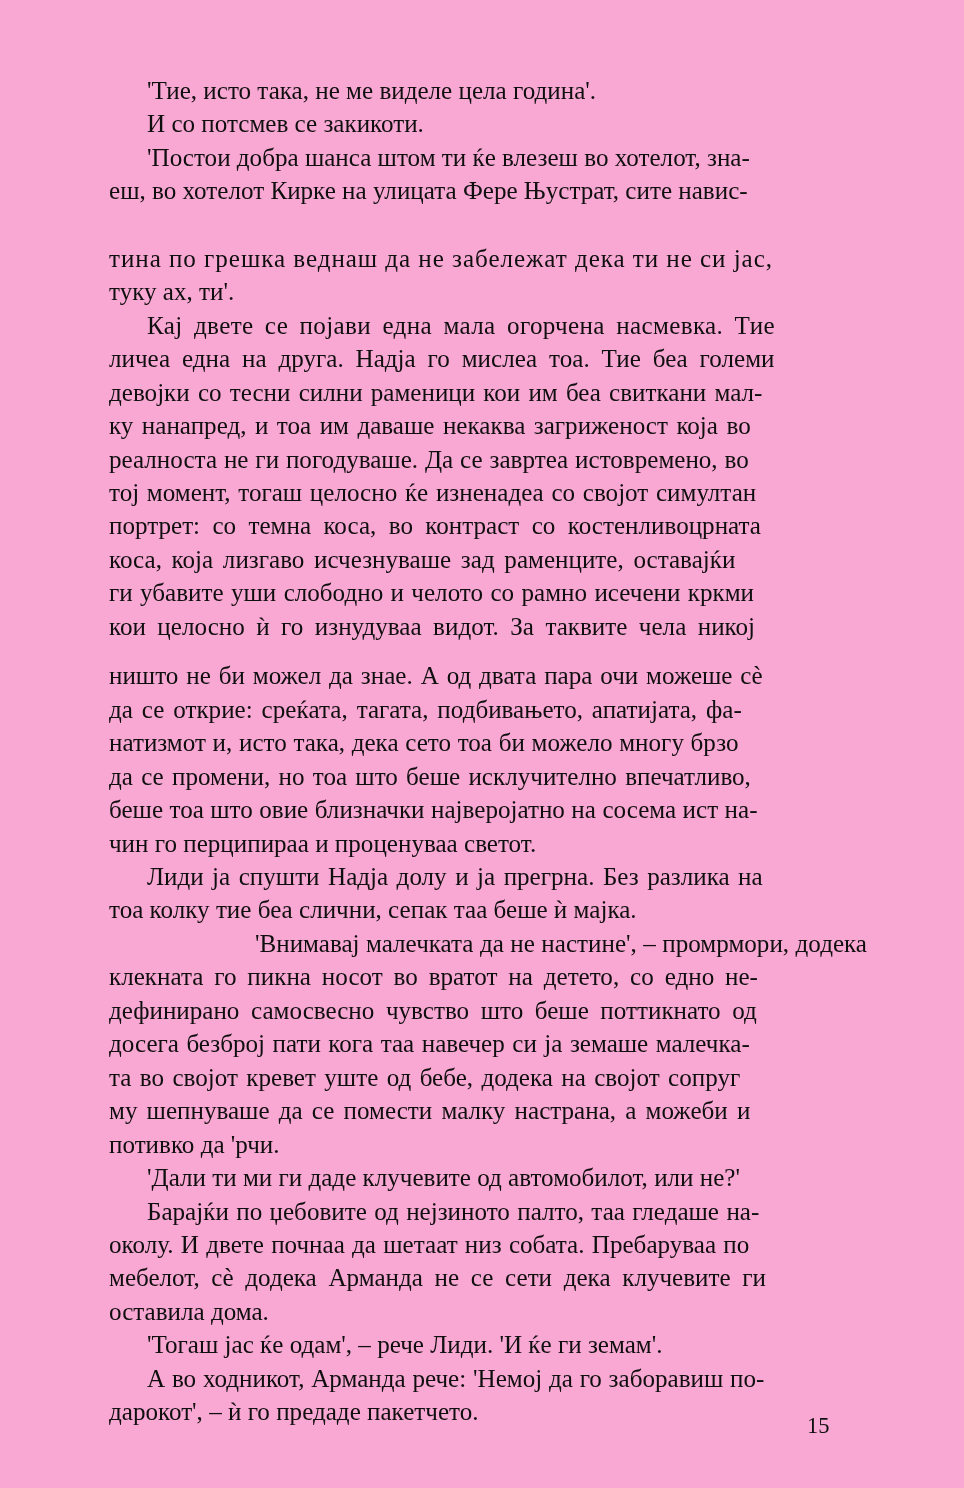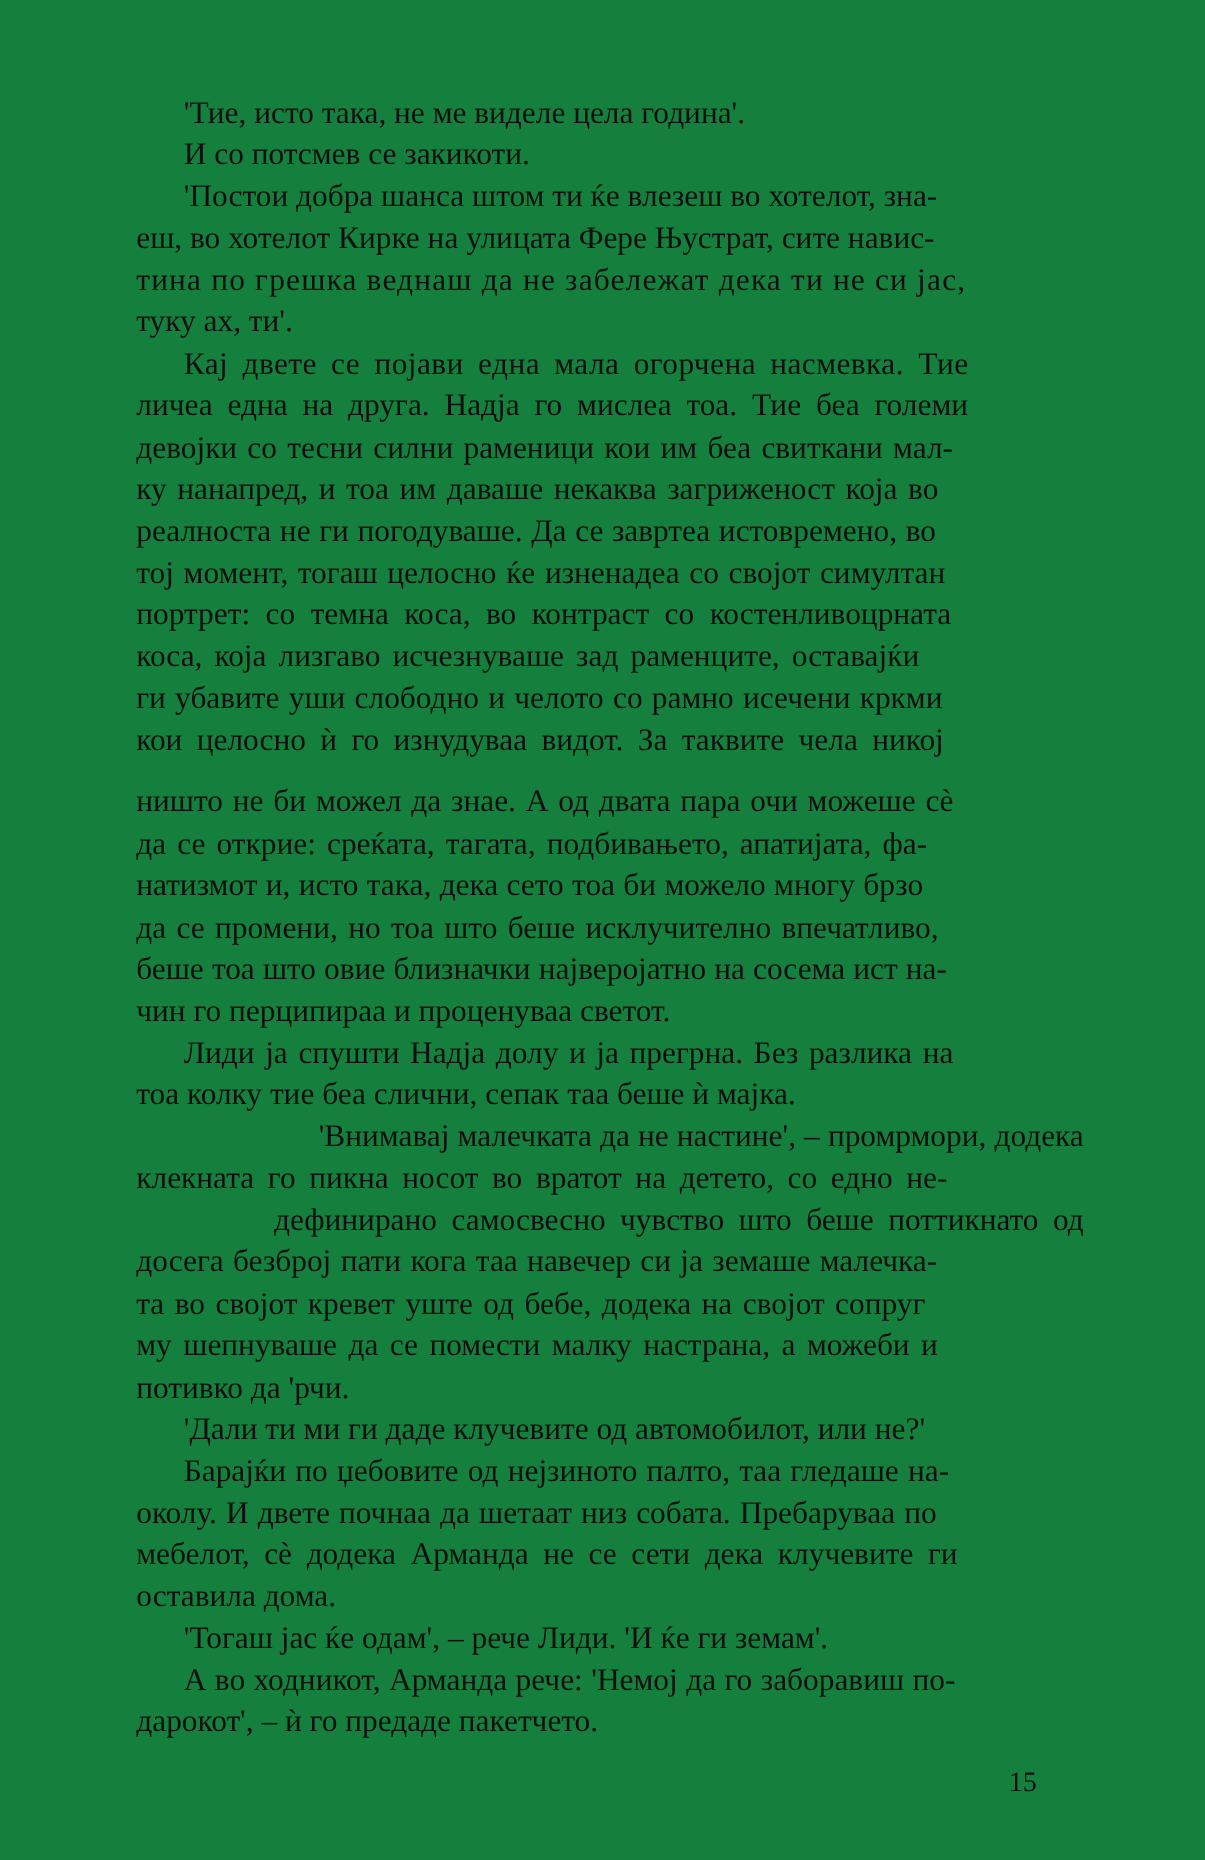--- a/index.html
+++ b/index.html
@@ -14,21 +14,21 @@
     font-family: "Liberation Serif", "DejaVu Serif", serif;
     color: #100f0f;
     -webkit-font-smoothing: antialiased;
   }
   #page {
     position: absolute;
     left: 0;
     top: 0;
     width: 964px;
     height: 1488px;
-    background: #15803d;
+    background: #f9a8d4;
     overflow: hidden;
   }
   #text-block {
     position: absolute;
     left: 109px;
     top: 74px;
     width: 758px;
   }
   
   .lines {
@@ -64,21 +64,21 @@
       <span class="ln ind">'Тие, исто така, не ме виделе цела година'.</span>
     </div>
 
     <div class="lines">
       <span class="ln ind">И со потсмев се закикоти.</span>
     </div>
 
     <div class="lines">
       <span class="ln ind">'Постои добра шанса штом ти ќе влезеш во хотелот, зна-</span>
       <span class="ln">еш, во хотелот Кирке на улицата Фере Њустрат, сите навис-</span>
-      <span class="ln" style="letter-spacing:0.95px;">тина по грешка веднаш да не забележат дека ти не си јас,</span>
+      <span class="ln" style="letter-spacing:0.95px;margin-top:34px;">тина по грешка веднаш да не забележат дека ти не си јас,</span>
       <span class="ln">туку ах, ти'.</span>
     </div>
 
     <div class="lines">
       <span class="ln ind" style="letter-spacing:0.35px;word-spacing:4.8px;">Кај двете се појави една мала огорчена насмевка. Тие</span>
       <span class="ln" style="word-spacing:5.6px;">личеа една на друга. Надја го мислеа тоа. Тие беа големи</span>
       <span class="ln" style="word-spacing:1.9px;">девојки со тесни силни раменици кои им беа свиткани мал-</span>
       <span class="ln" style="word-spacing:2.2px;">ку нанапред, и тоа им даваше некаква загриженост која во</span>
       <span class="ln" style="word-spacing:0.6px;">реалноста не ги погодуваше. Да се завртеа истовремено, во</span>
       <span class="ln" style="word-spacing:1.4px;">тој момент, тогаш целосно ќе изненадеа со својот симултан</span>
@@ -95,21 +95,21 @@
     </div>
 
     <div class="lines">
       <span class="ln ind" style="word-spacing:2.2px;">Лиди ја спушти Надја долу и ја прегрна. Без разлика на</span>
       <span class="ln">тоа колку тие беа слични, сепак таа беше ѝ мајка.</span>
     </div>
 
     <div class="lines">
       <span class="ln ind" style="word-spacing:0.2px;text-align:right;">'Внимавај малечката да не настине', – промрмори, додека</span>
       <span class="ln" style="word-spacing:4.6px;">клекната го пикна носот во вратот на детето, со едно не-</span>
-      <span class="ln" style="word-spacing:5.3px;text-align:right;">дефинирано самосвесно чувство што беше поттикнато од</span>
+      <span class="ln" style="word-spacing:5.3px;">дефинирано самосвесно чувство што беше поттикнато од</span>
       <span class="ln" style="word-spacing:1.2px;">досега безброј пати кога таа навечер си ја земаше малечка-</span>
       <span class="ln" style="word-spacing:2.1px;">та во својот кревет уште од бебе, додека на својот сопруг</span>
       <span class="ln" style="word-spacing:2.9px;">му шепнуваше да се помести малку настрана, а можеби и</span>
       <span class="ln">потивко да 'рчи.</span>
     </div>
 
 
     <div class="lines">
       <span class="ln ind">'Дали ти ми ги даде клучевите од автомобилот, или не?'</span>
     </div>

